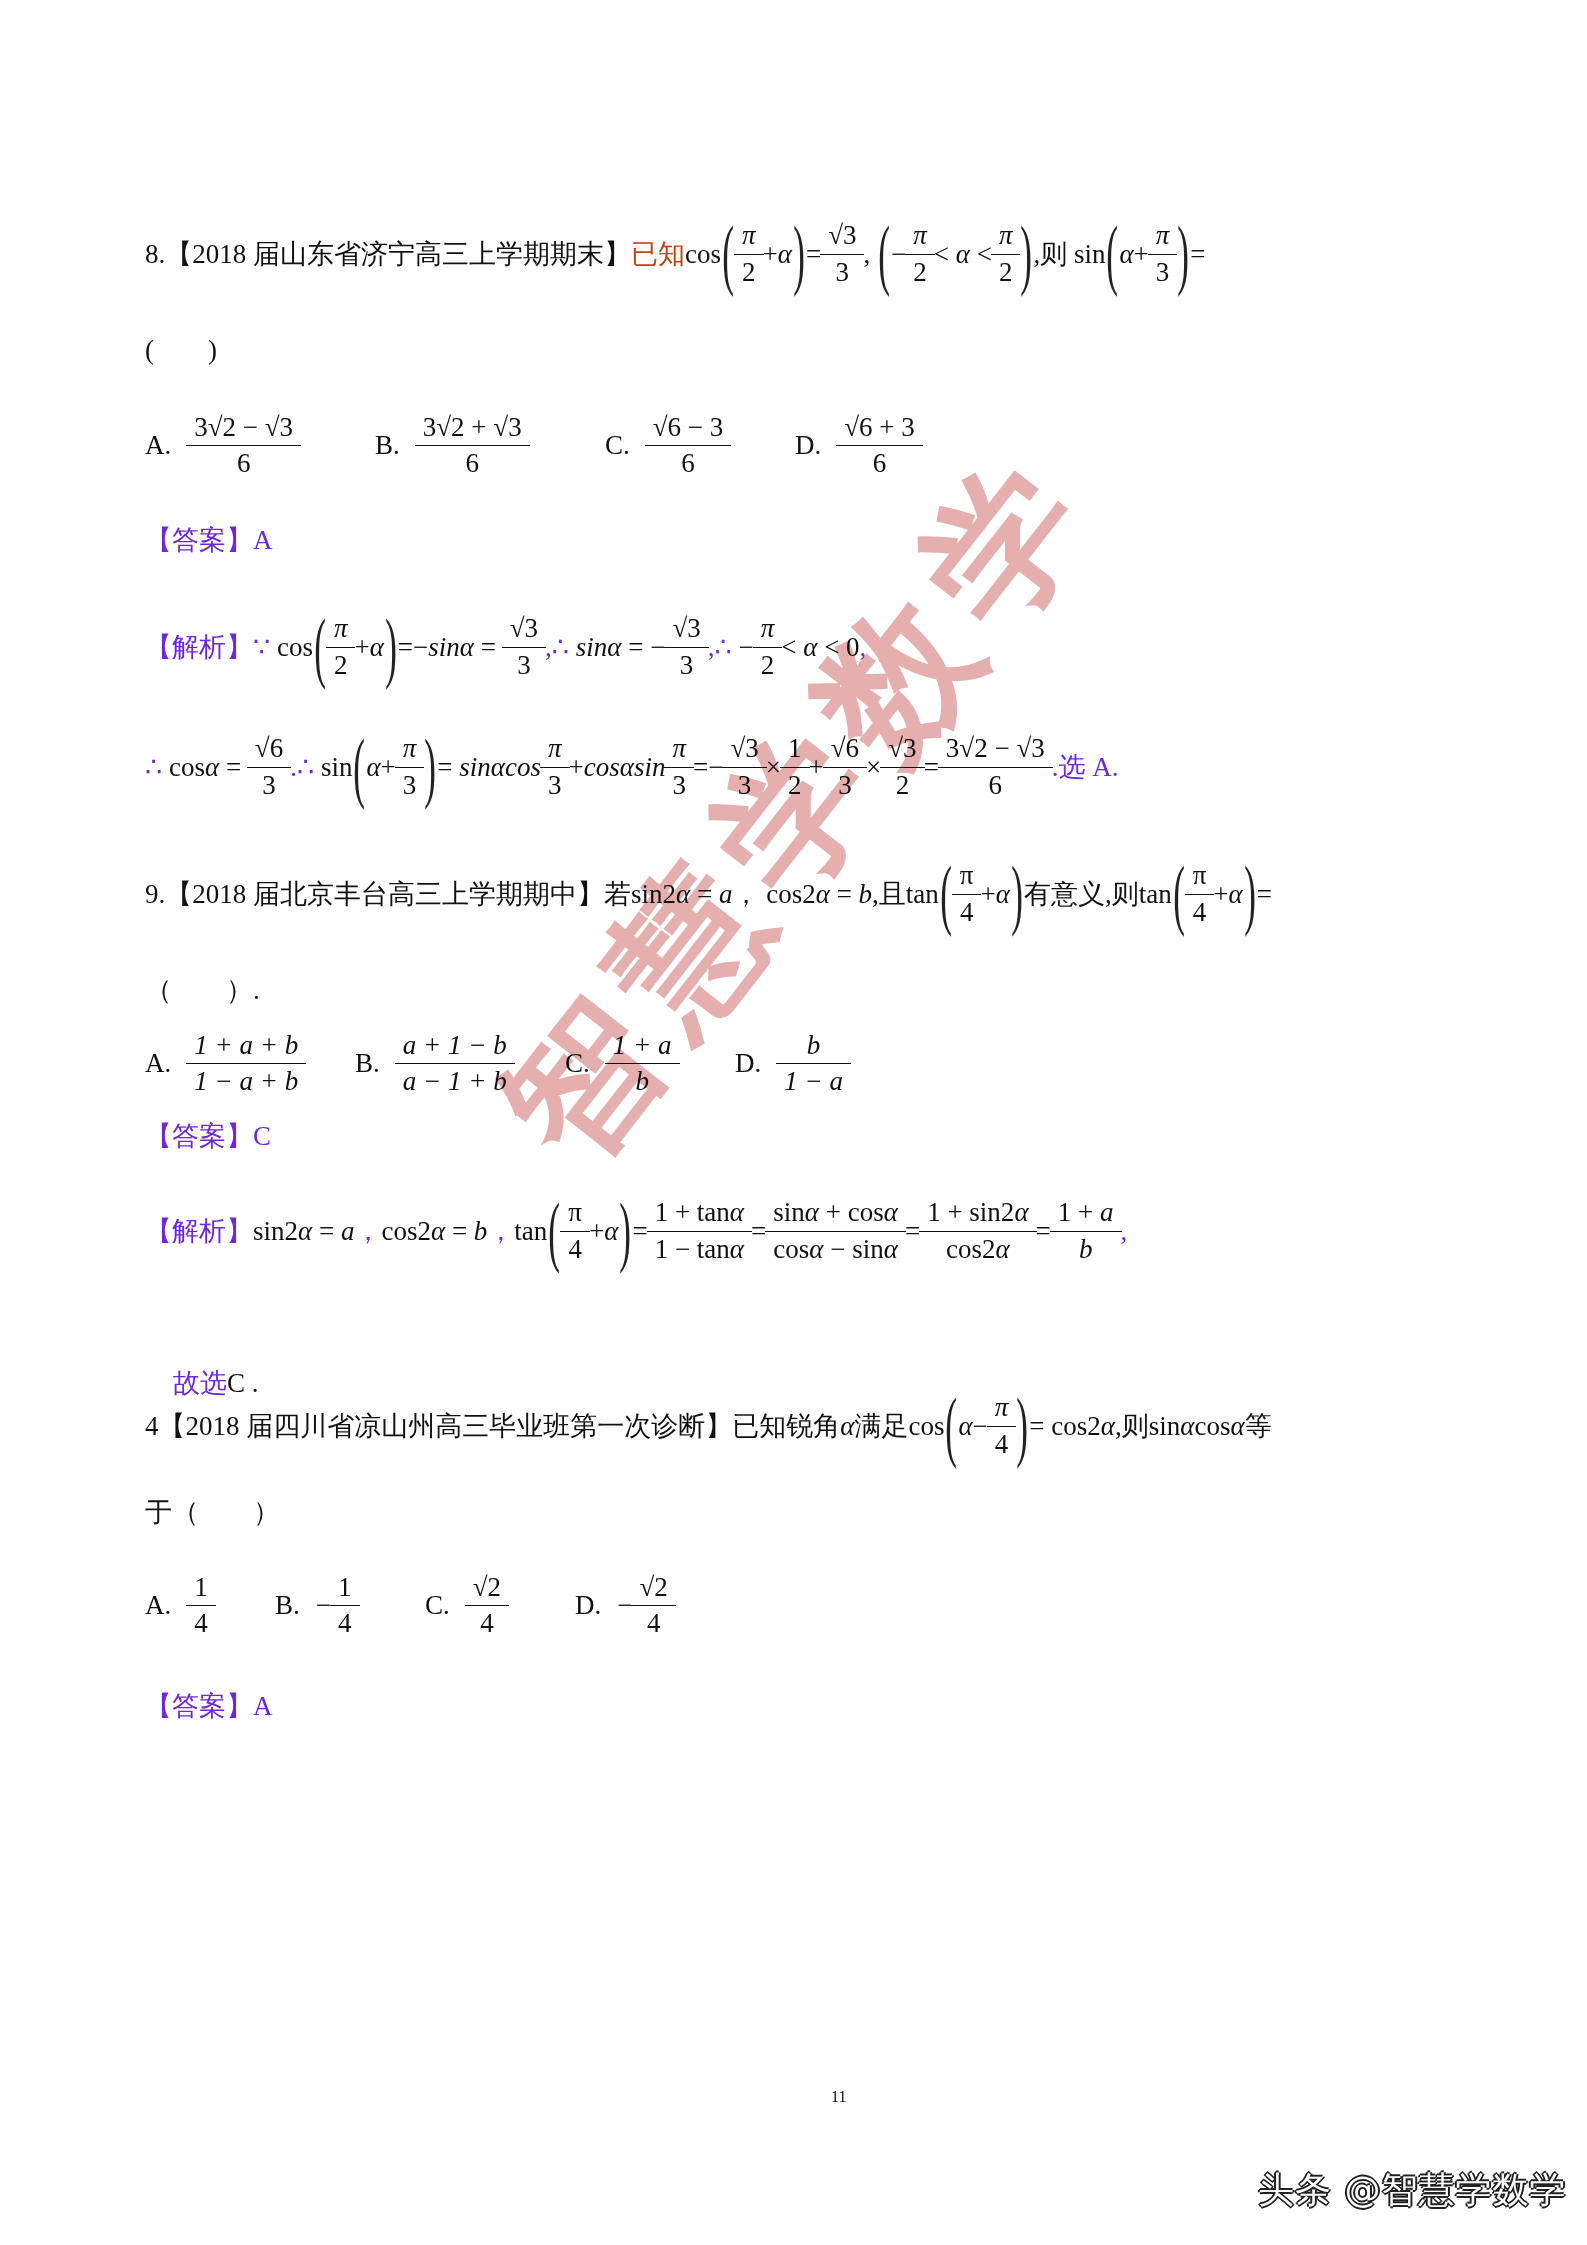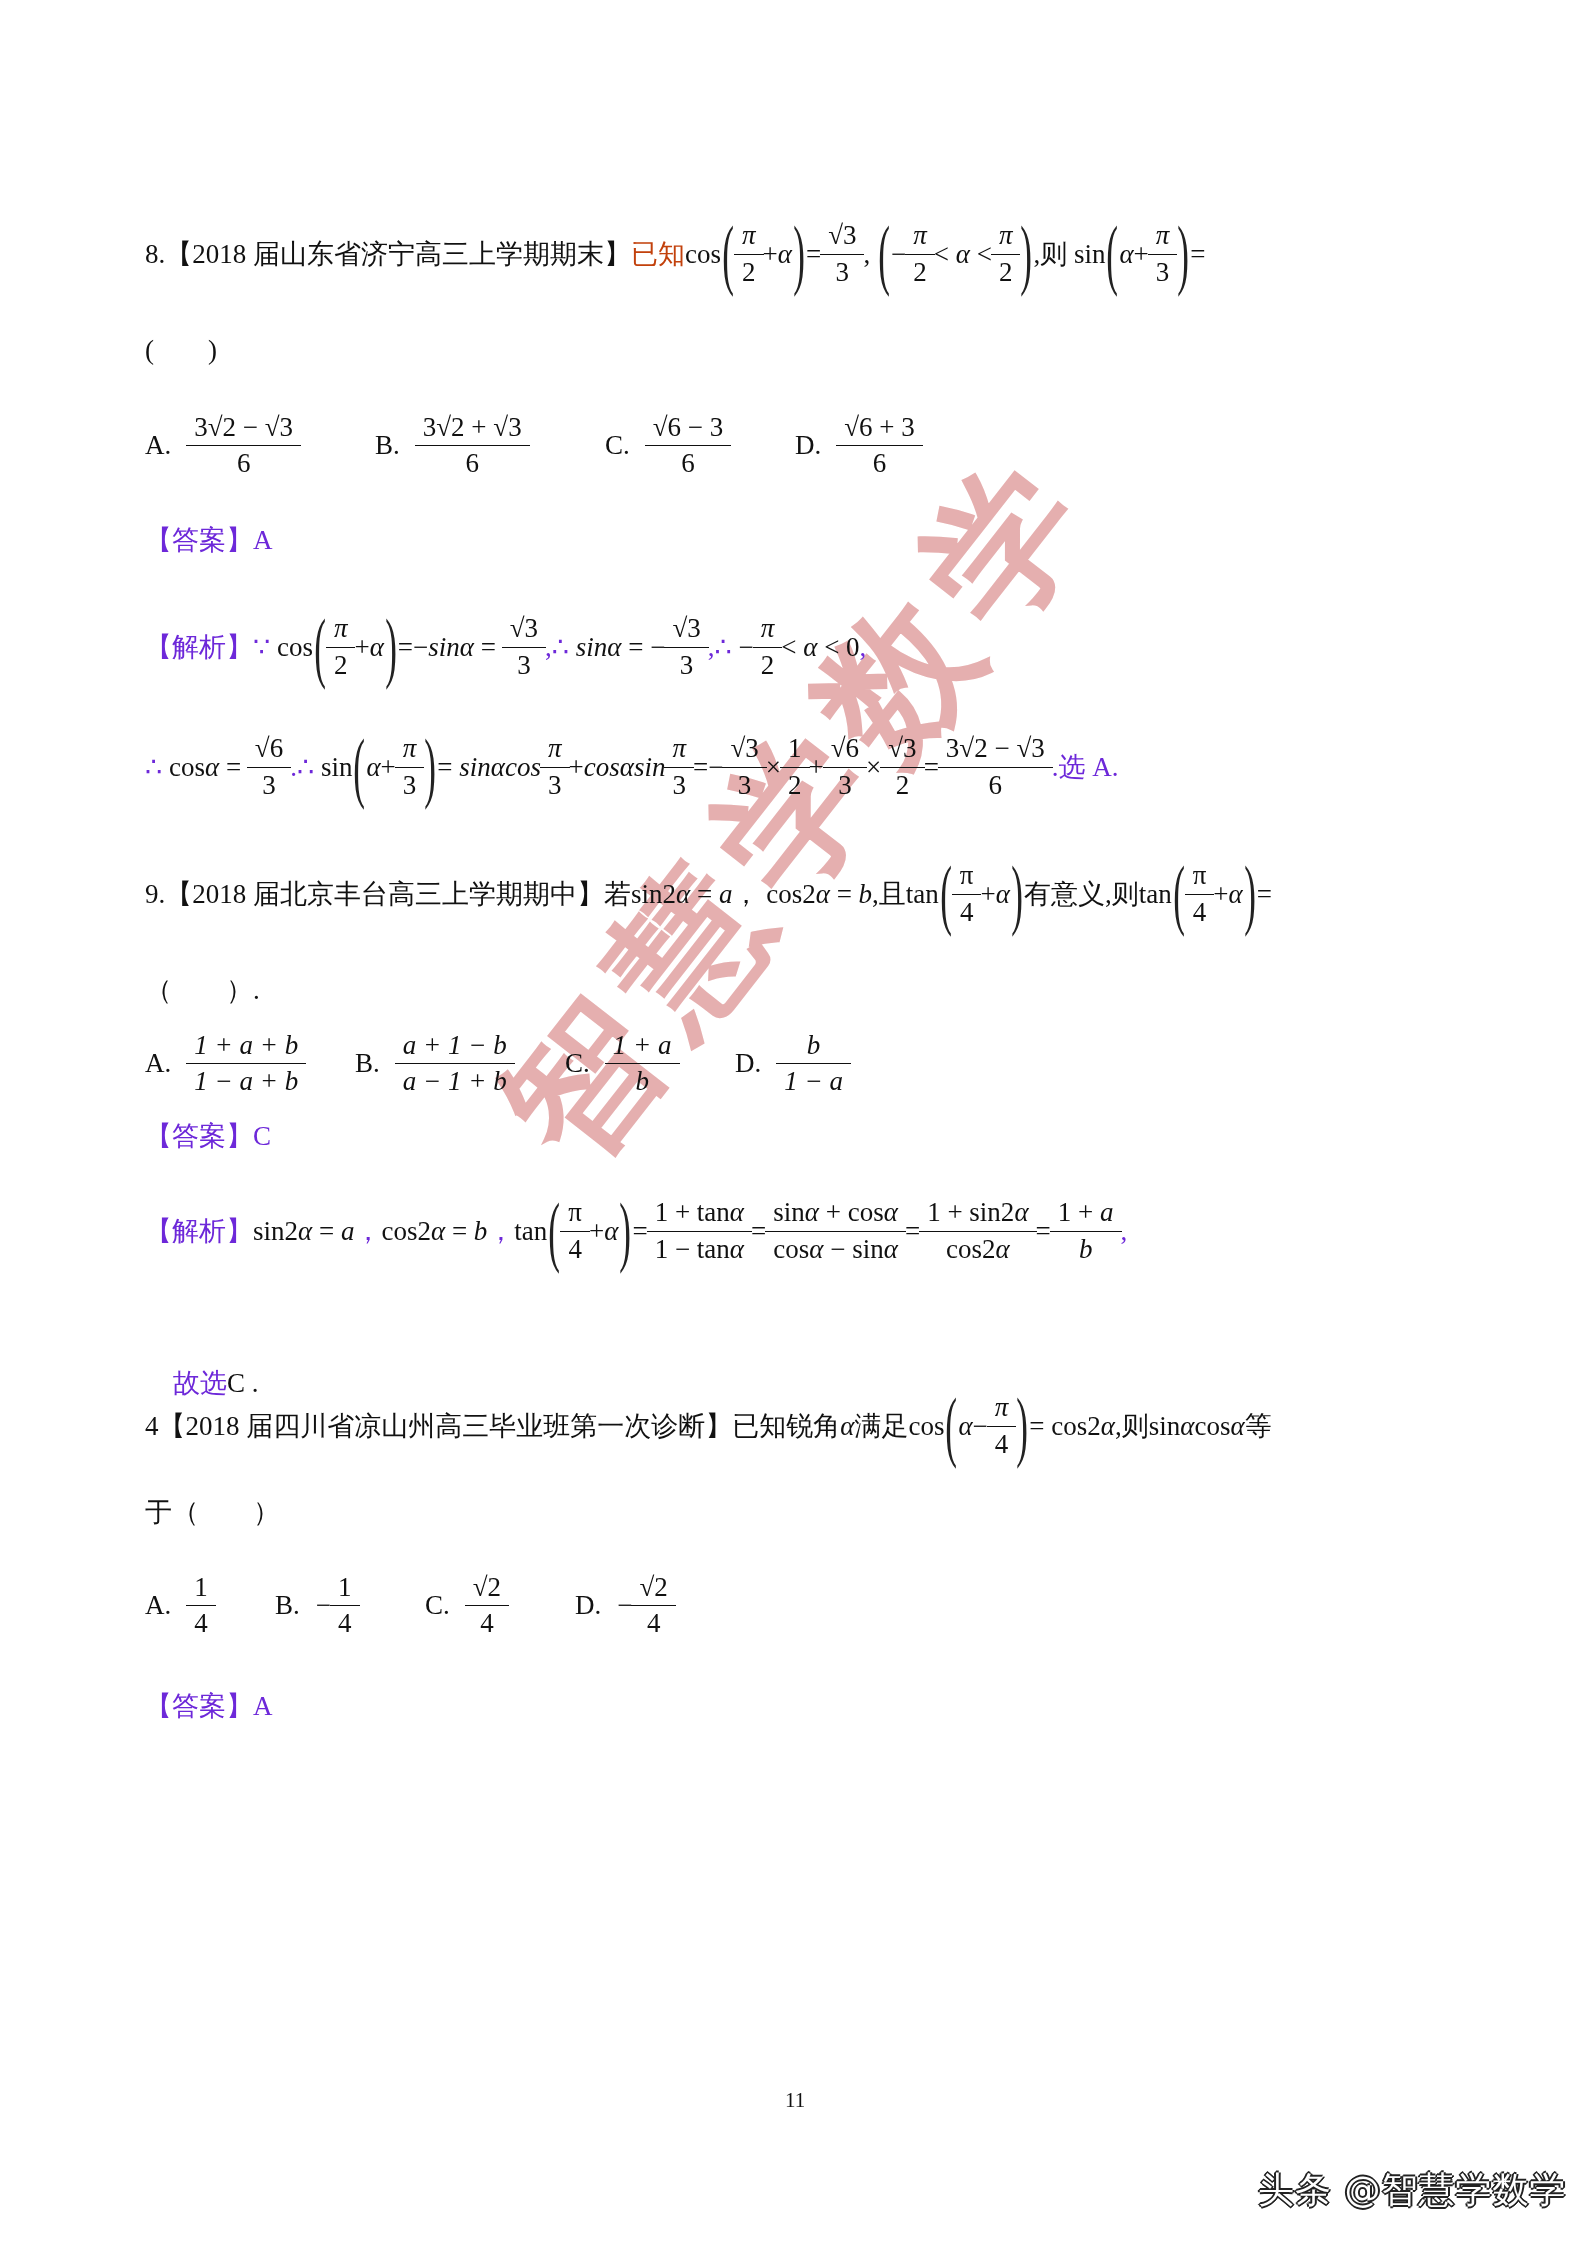--- a/index.html
+++ b/index.html
@@ -28,21 +28,21 @@
     }
     .opt { display: inline-flex; align-items: center; }
     .opt .letter { margin-right: 16px; }
     .watermark {
       position: absolute; left: 460px; top: 1080px;
       font-family: "DejaVu Sans", sans-serif; font-size: 150px; font-weight: bold;
       color: #e2a4a4; opacity: 0.88; transform: rotate(-52deg); transform-origin: left top;
       letter-spacing: 20px; white-space: nowrap; z-index: 0; pointer-events: none;
     }
     .content { position: relative; z-index: 1; }
-    .pagenum { position: absolute; left: 785px; top: 2088px; font-size: 21px; }
+    .pagenum { position: absolute; left: 831px; top: 2088px; font-size: 16px; }
     .footer {
       position: absolute; left: 1218px; top: 2166px; font-family: "DejaVu Sans", sans-serif;
       font-size: 36px; color: #fff; letter-spacing: 1px;
       text-shadow: -2px 0 #222, 2px 0 #222, 0 -2px #222, 0 2px #222, 1px 1px #222, -1px -1px #222;
       margin-left: 40px;
     }
   </style>
 </head>
 <body>
 

